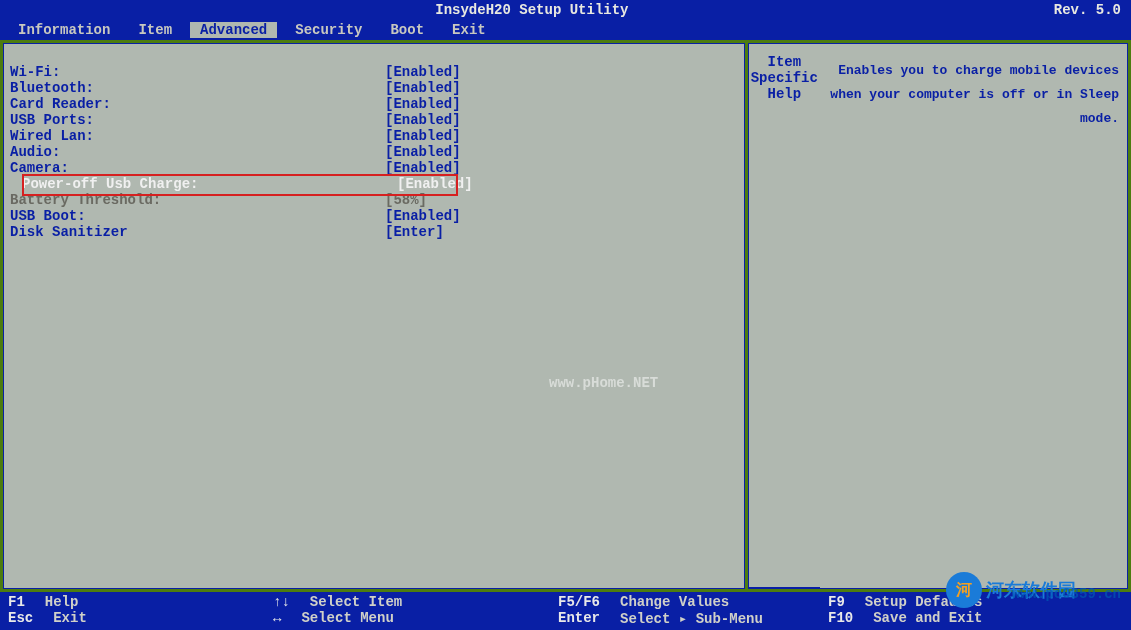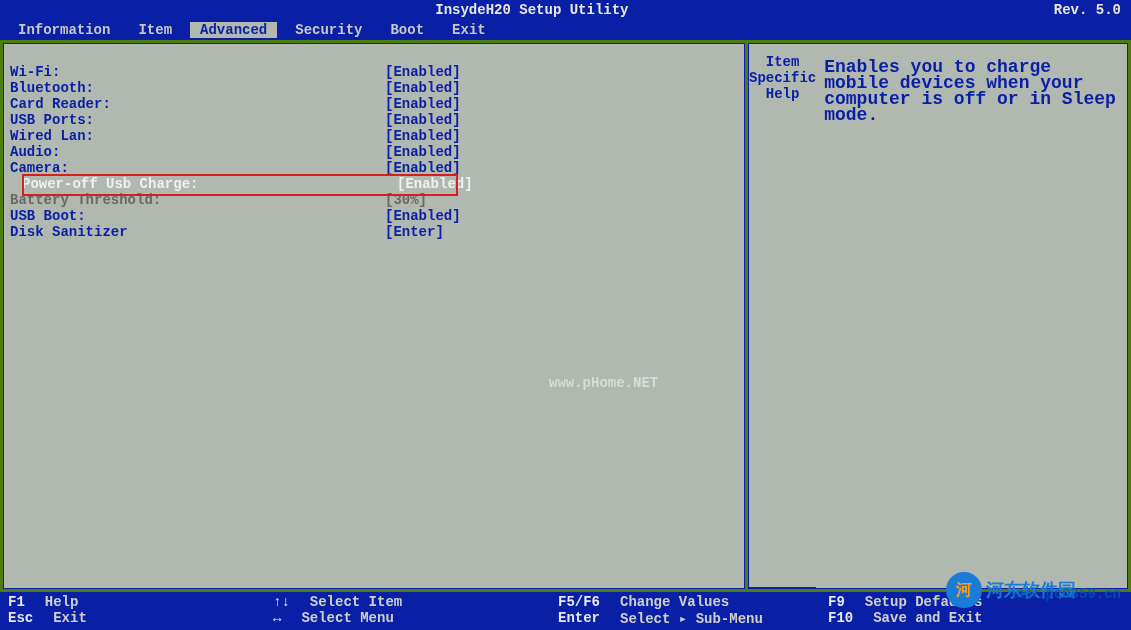--- a/index.html
+++ b/index.html
@@ -134,23 +134,23 @@
 
     .help-header {
       border-bottom: 1px solid #091fa5;
       text-align: center;
       padding: 10px 0;
       font-size: 14px;
     }
 
     .help-content {
       padding: 15px 8px;
-      font-size: 18px;
-      text-align: left;
-      line-height: 16px;
+      font-size: 13px;
+      text-align: right;
+      line-height: 24px;
     }
 
     .footer-bar {
       background: #091fa5;
       color: #d8d8d0;
       font-size: 14px;
       padding: 2px 8px;
       display: flex;
       flex-direction: column;
       gap: 0;
@@ -277,21 +277,21 @@
           <span class="setting-label">Camera:</span>
           <span class="setting-value">[Enabled]</span>
         </div>
         <div class="setting-row highlighted">
           <span class="setting-label">Power-off Usb Charge:</span>
           <span class="setting-value">[Enabled]</span>
           <div class="highlight-box"></div>
         </div>
         <div class="setting-row after-highlight">
           <span class="setting-label">Battery Threshold:</span>
-          <span class="setting-value">[30%]</span>
+          <span class="setting-value">[58%]</span>
         </div>
         <div class="setting-row">
           <span class="setting-label">USB Boot:</span>
           <span class="setting-value">[Enabled]</span>
         </div>
         <div class="setting-row">
           <span class="setting-label">Disk Sanitizer</span>
           <span class="setting-value">[Enter]</span>
         </div>
         <div class="watermark1">www.pHome.NET</div>

